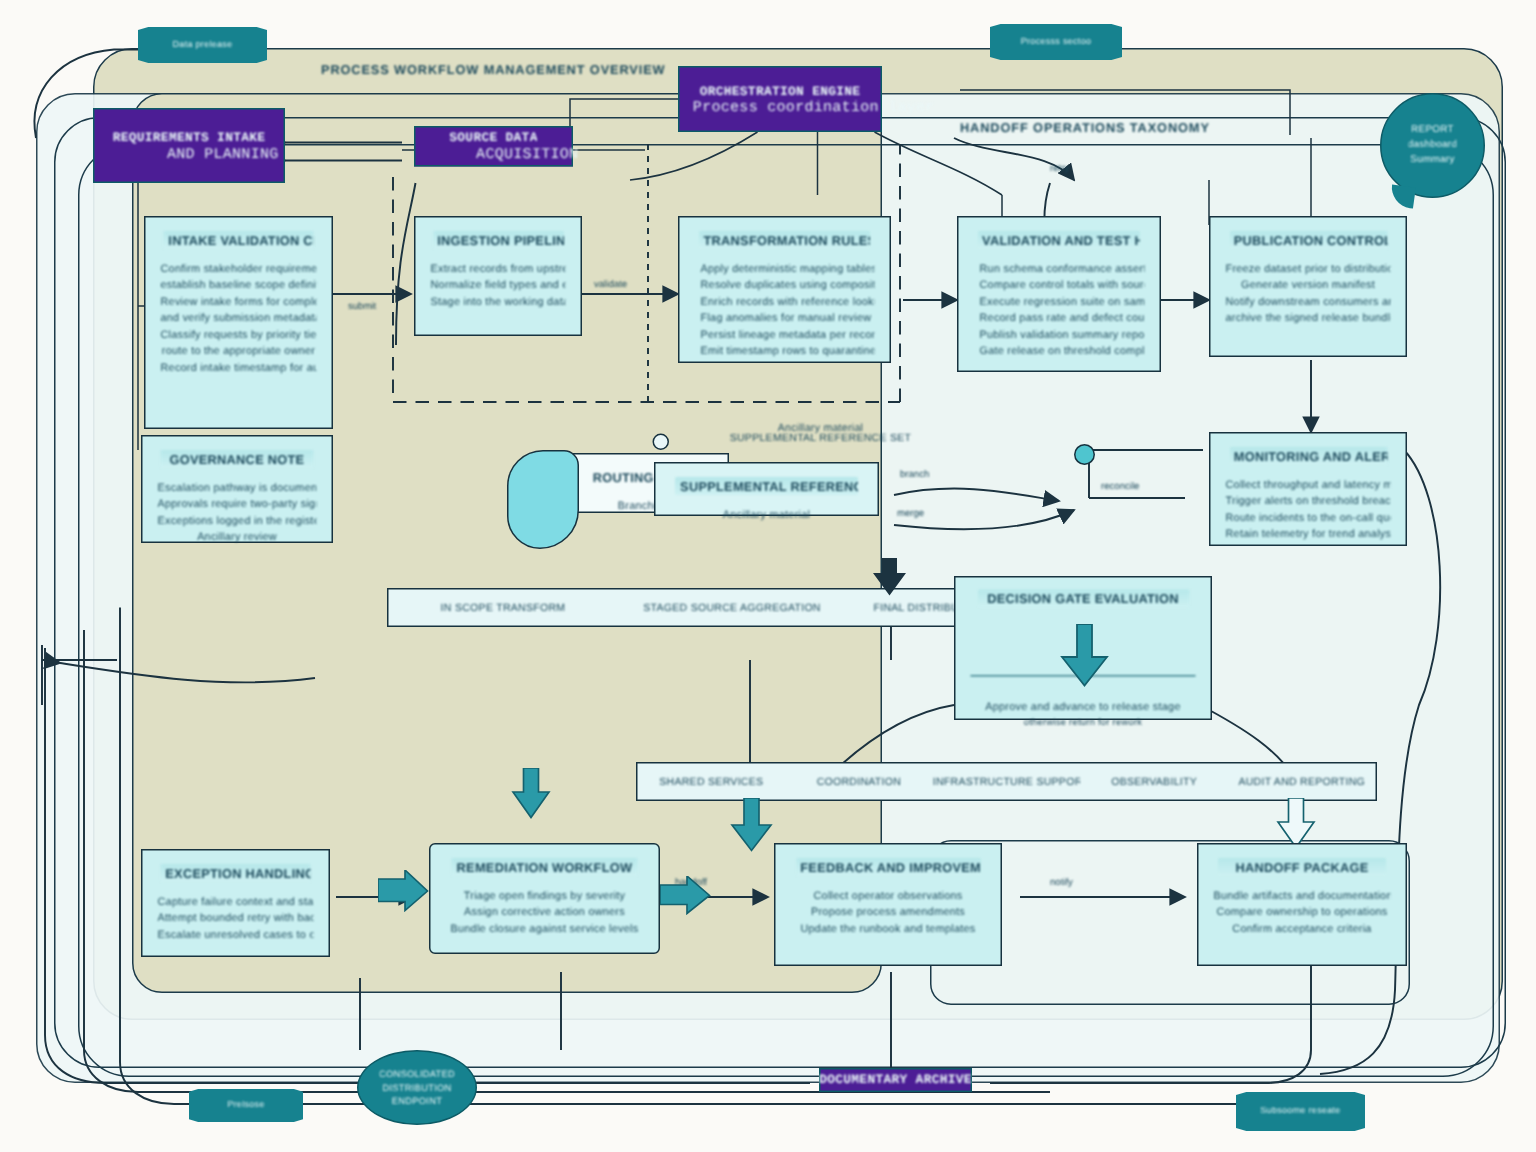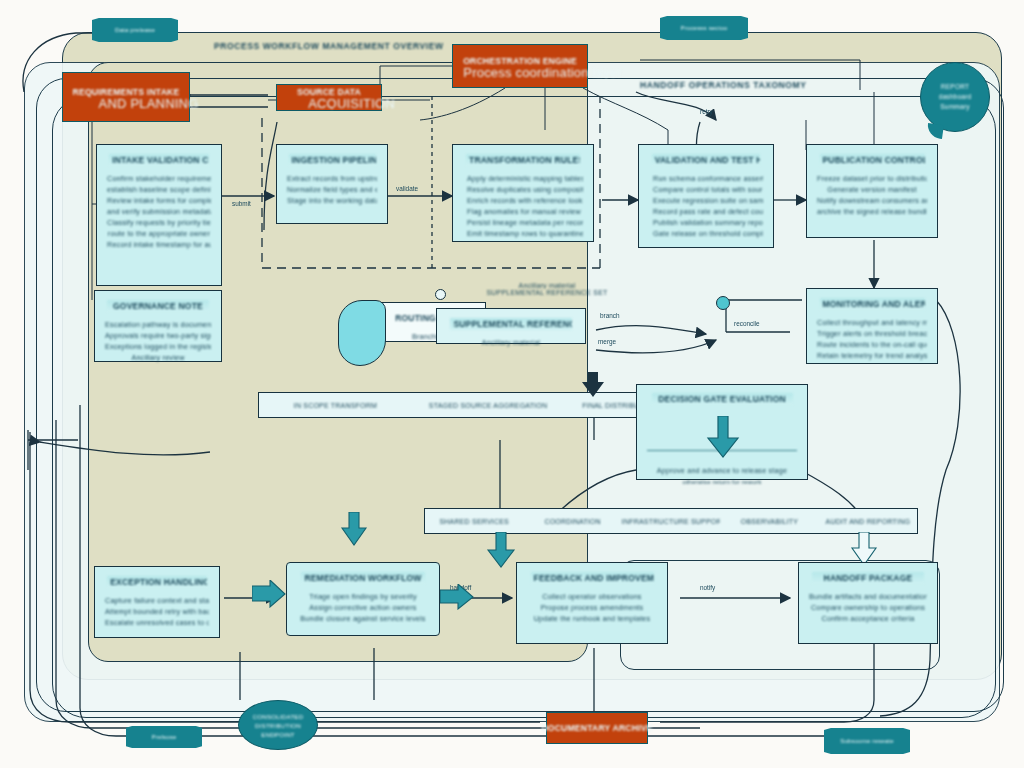--- a/index.html
+++ b/index.html
@@ -62,30 +62,31 @@
     font-size:7.2px;
     line-height:11px;
     text-align:center;
   }
   .card .bl.l{text-align:left;padding-left:4px;}
 
   
   .teal{
     position:absolute;
     box-sizing:border-box;
-    background:#c2410c;
+    background:#4c1d95;
     border:1.4px solid #0d5b66;
     color:#e7f6f7;
     display:flex;flex-direction:column;
     align-items:center;justify-content:center;
     text-align:center;
     filter:blur(0.3px);
+    font-family:Liberation Mono, monospace;
   }
   .teal .t1{font-size:8.6px;font-weight:700;line-height:12px;}
-  .teal .t2{font-size:13px;line-height:11px;padding-left:45px;}
+  .teal .t2{font-size:10px;line-height:11px;padding-left:45px;}
 
   
   .ribbon{
     position:absolute;
     background:#16828f;
     color:#dff3f5;
     display:flex;align-items:center;justify-content:center;
     font-size:6px;
     clip-path:polygon(0 8%,8% 0,92% 0,100% 8%,100% 92%,92% 100%,8% 100%,0 92%);
     filter:blur(0.4px);
@@ -433,17 +434,17 @@
     <span class="bl ptxt">Compare ownership to operations</span>
     <span class="bl ptxt">Confirm acceptance criteria</span>
   </div>
 
   <div class="ellipse" style="left:238px;top:700px;width:78px;height:48px;">
     <span class="t ptxt ondark">CONSOLIDATED</span>
     <span class="t ptxt ondark">DISTRIBUTION</span>
     <span class="t ptxt ondark">ENDPOINT</span>
   </div>
 
-  <div class="teal" style="left:546px;top:712px;width:102px;height:32px;border-radius:0;">
+  <div class="teal" style="left:546px;top:712px;width:102px;height:16px;border-radius:0;">
     <span class="t1 ptxt ondark">DOCUMENTARY ARCHIVE</span>
   </div>
 
 </div>
 
 </body></html>

